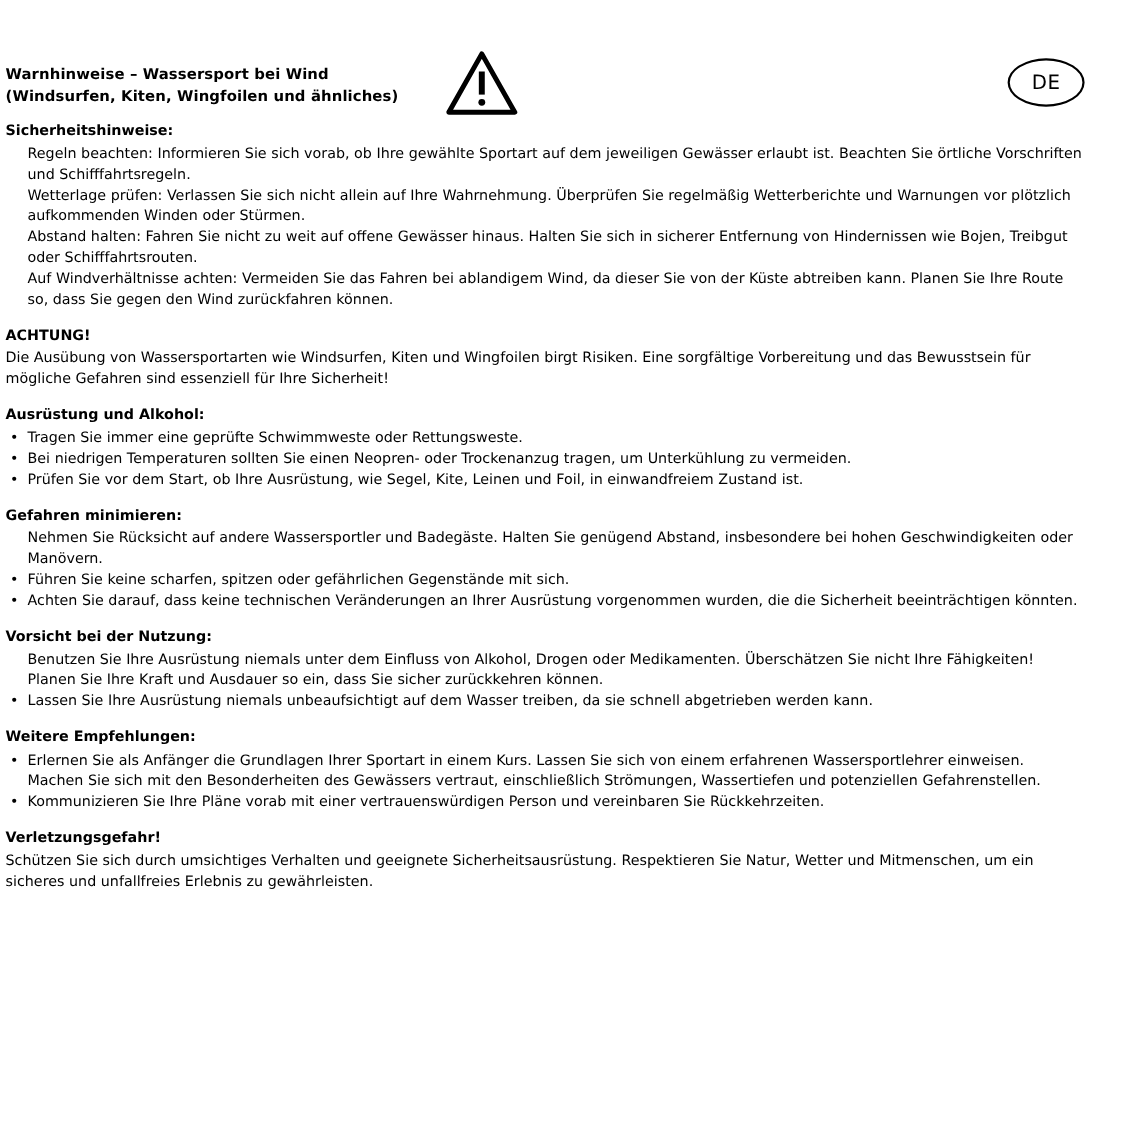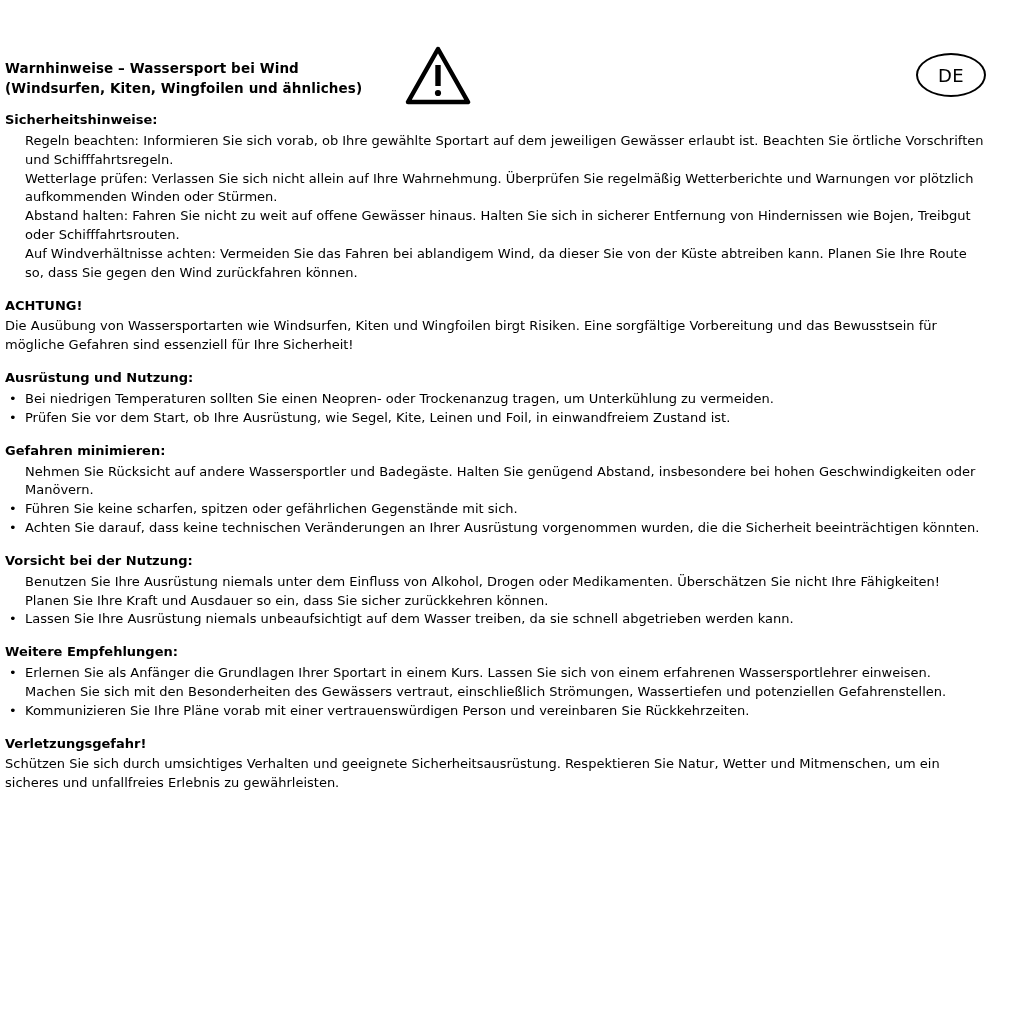--- a/index.html
+++ b/index.html
@@ -134,22 +134,23 @@
         <li>Auf Windverhältnisse achten: Vermeiden Sie das Fahren bei ablandigem Wind, da dieser Sie von der Küste abtreiben kann. Planen Sie Ihre Route so, dass Sie gegen den Wind zurückfahren können.</li>
       </ul>
     </div>
 
     <div class="blk">
       <h2 class="sec">ACHTUNG!</h2>
       <p class="para">Die Ausübung von Wassersportarten wie Windsurfen, Kiten und Wingfoilen birgt Risiken. Eine sorgfältige Vorbereitung und das Bewusstsein für mögliche Gefahren sind essenziell für Ihre Sicherheit!</p>
     </div>
 
     <div class="blk">
-      <h2 class="sec">Ausrüstung und Nutzung:</h2>
+      <h2 class="sec">Ausrüstung und Alkohol:</h2>
       <ul class="list lead-gap">
+        <li class="bullet">Tragen Sie immer eine geprüfte Schwimmweste oder Rettungsweste.</li>
         <li class="bullet">Bei niedrigen Temperaturen sollten Sie einen Neopren- oder Trockenanzug tragen, um Unterkühlung zu vermeiden.</li>
         <li class="bullet">Prüfen Sie vor dem Start, ob Ihre Ausrüstung, wie Segel, Kite, Leinen und Foil, in einwandfreiem Zustand ist.</li>
       </ul>
     </div>
 
     <div class="blk">
       <h2 class="sec">Gefahren minimieren:</h2>
       <ul class="list lead-gap">
         <li>Nehmen Sie Rücksicht auf andere Wassersportler und Badegäste. Halten Sie genügend Abstand, insbesondere bei hohen Geschwindigkeiten oder Manövern.</li>
         <li class="bullet">Führen Sie keine scharfen, spitzen oder gefährlichen Gegenstände mit sich.</li>

